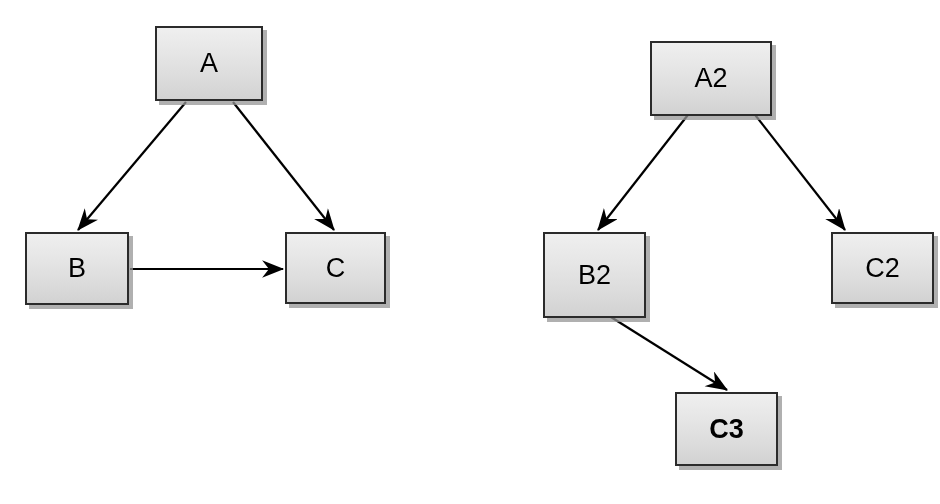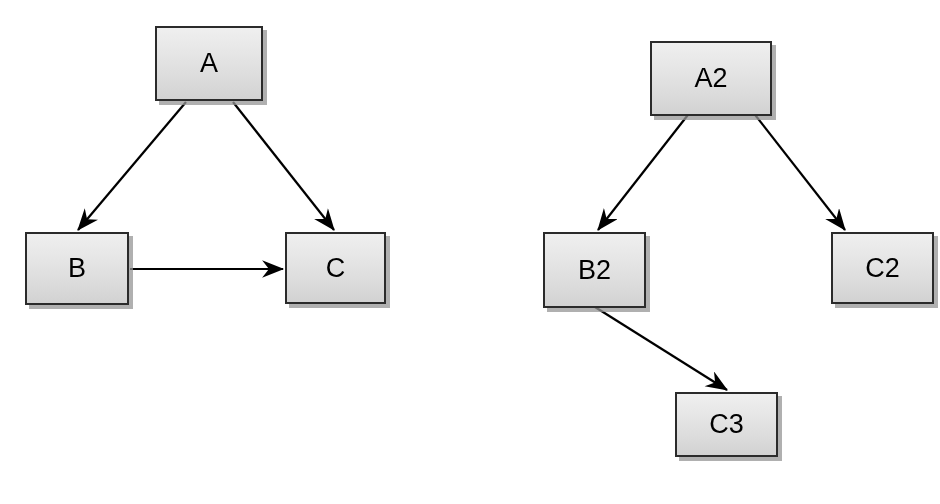--- a/index.html
+++ b/index.html
@@ -72,24 +72,24 @@
       </div>
       <div class="node" style="left: 25px; top: 232px; width: 104px; height: 73px;">
         <span class="node-label">B</span>
       </div>
       <div class="node" style="left: 285px; top: 232px; width: 101px; height: 72px;">
         <span class="node-label">C</span>
       </div>
       <div class="node" style="left: 650px; top: 26px; width: 122px; height: 75px; margin-top: 15px;">
         <span class="node-label">A2</span>
       </div>
-      <div class="node" style="left: 543px; top: 232px; width: 103px; height: 76px;">
+      <div class="node" style="left: 543px; top: 232px; width: 103px; height: 86px;">
         <span class="node-label">B2</span>
       </div>
       <div class="node" style="left: 799px; top: 232px; width: 103px; height: 72px; margin-left: 32px;">
         <span class="node-label">C2</span>
       </div>
-      <div class="node" style="left: 675px; top: 392px; width: 103px; height: 65px;">
+      <div class="node" style="left: 675px; top: 392px; width: 103px; height: 74px; font-weight: bold;">
         <span class="node-label">C3</span>
       </div>
     </div>
 
 </div>
 
 </body></html>

